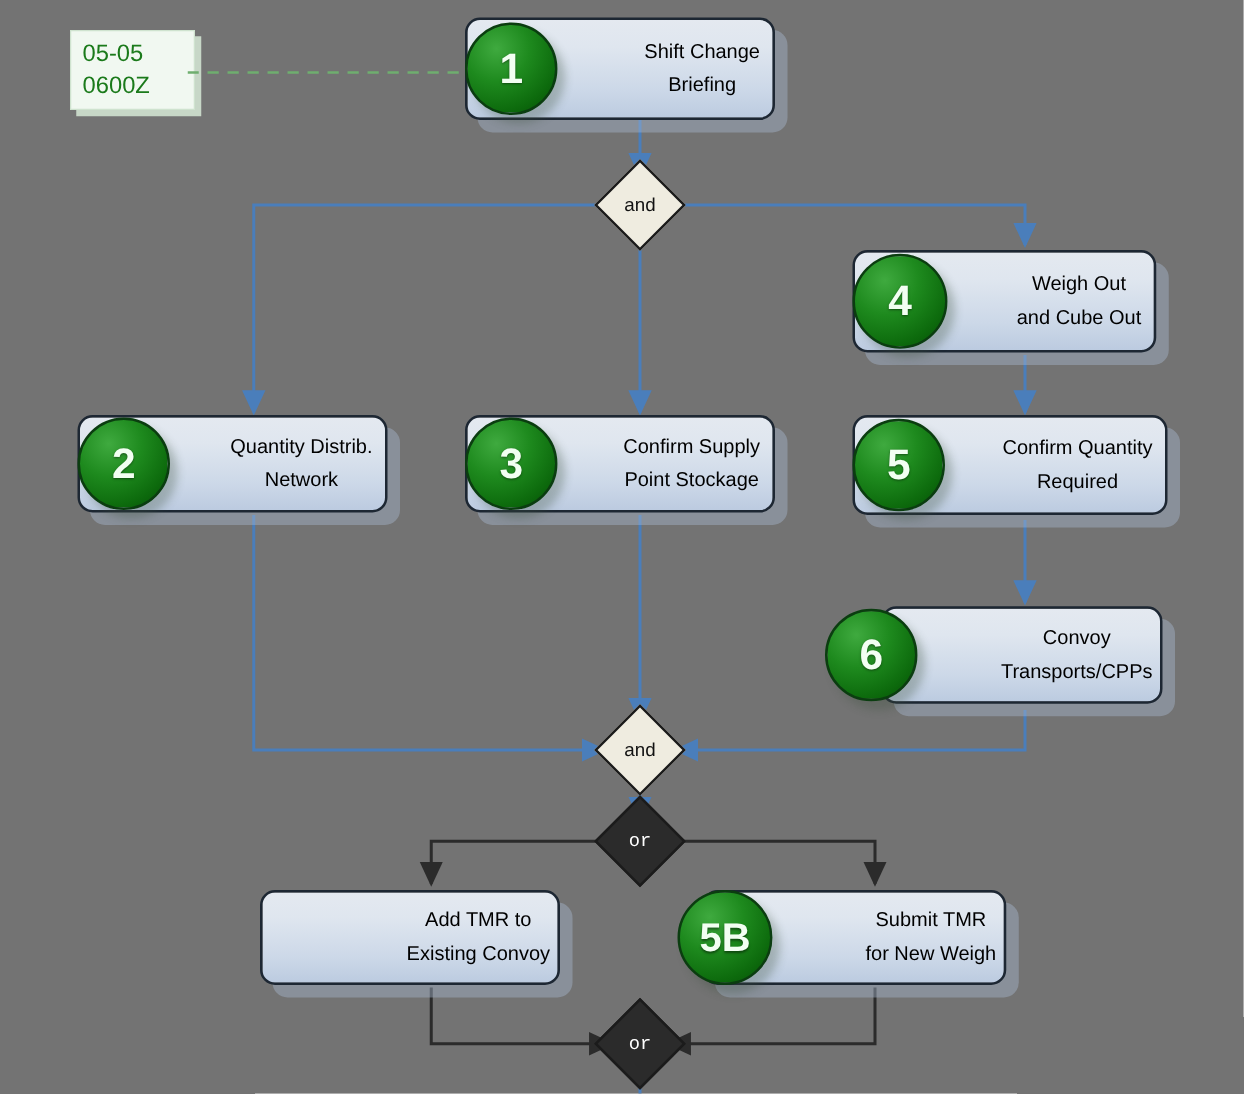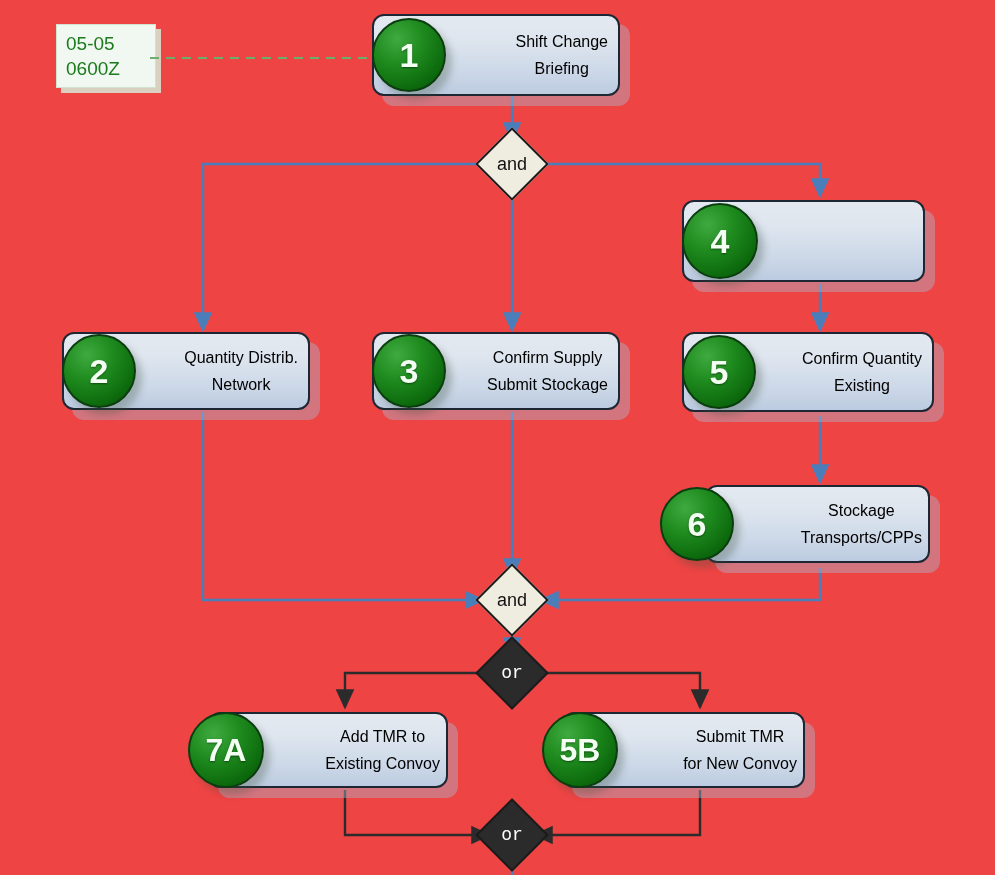--- a/index.html
+++ b/index.html
@@ -1,17 +1,17 @@
 <!DOCTYPE html>
 <html><head>
 <meta charset="utf-8">
 <style>
   html,body{margin:0;padding:0;background:#ffffff;}
   body{font-family:"Liberation Sans",sans-serif;}
-  #canvas{position:relative;width:995px;height:875px;background:#ef4444;overflow:hidden;}
+  #canvas{position:relative;width:995px;height:875px;background:#737373;overflow:hidden;}
 
   
   #wires{position:absolute;left:0;top:0;width:995px;height:875px;}
 
   
   .note{position:absolute;box-sizing:border-box;background:#f1f8f1;border:1px solid #cfe3cf;
         color:#1b7a1b;font-size:19px;line-height:25px;padding:6px 10px 6px 9px;
         box-shadow:5px 5px 0 0 rgba(214,233,214,.85);}
   .note div{white-space:pre;}
 
@@ -30,21 +30,21 @@
         box-shadow:6px 7px 7px rgba(60,80,60,.30);
         color:#f2fff2;font-weight:bold;display:flex;align-items:center;justify-content:center;
         text-shadow:0 1px 2px rgba(0,0,0,.45);}
 
   
   .gate{position:absolute;display:flex;align-items:center;justify-content:center;}
   .gate .dia{position:absolute;left:0;top:0;width:100%;height:100%;
         transform:rotate(45deg);box-sizing:border-box;}
   .gate.and .dia{background:#efece0;border:2px solid #1b1b1b;}
   .gate.or  .dia{background:#2b2b2b;border:2px solid #1b1b1b;}
-  .gate .txt{position:relative;font-size:18px;line-height:15px;}
+  .gate .txt{position:relative;font-size:15px;line-height:15px;}
   .gate.and .txt{color:#111;}
   .gate.or  .txt{color:#fff;font-family:Liberation Mono, monospace;}
 </style>
 </head>
 <body>
 
 <div id="canvas">
 
   <svg id="wires" viewBox="0 0 995 875" xmlns="http://www.w3.org/2000/svg">
     <defs>
@@ -114,59 +114,60 @@
     <div class="box"></div>
     <div class="label">Quantity Distrib.
 Network</div>
     <div class="badge" style="width:70px;height:70px;font-size:34px;">2</div>
   </div>
 
   <div class="node" style="left:372px;top:332px;width:248px;height:78px;">
     <div class="shadow"></div>
     <div class="box"></div>
     <div class="label">Confirm Supply
-Submit Stockage</div>
+Point Stockage</div>
     <div class="badge" style="width:70px;height:70px;font-size:34px;">3</div>
   </div>
 
   <div class="node" style="left:682px;top:200px;width:243px;height:82px;">
     <div class="shadow"></div>
     <div class="box"></div>
+    <div class="label">Weigh Out
+and Cube Out</div>
     <div class="badge" style="width:72px;height:72px;font-size:34px;">4</div>
   </div>
 
   <div class="node" style="left:682px;top:332px;width:252px;height:80px;">
     <div class="shadow"></div>
     <div class="box"></div>
     <div class="label">Confirm Quantity
-Existing</div>
+Required</div>
     <div class="badge" style="width:70px;height:70px;font-size:34px;">5</div>
   </div>
 
   <div class="node" style="left:705px;top:485px;width:225px;height:78px;">
     <div class="shadow"></div>
     <div class="box"></div>
-    <div class="label" style="right:8px;">Stockage
+    <div class="label" style="right:8px;">Convoy
 Transports/CPPs</div>
     <div class="badge" style="left:-45px;width:70px;height:70px;font-size:34px;">6</div>
   </div>
 
   <div class="node" style="left:208px;top:712px;width:240px;height:76px;">
     <div class="shadow"></div>
     <div class="box"></div>
     <div class="label" style="right:8px;">Add TMR to
 Existing Convoy</div>
-    <div class="badge" style="left:-20px;width:72px;height:72px;font-size:32px;">7A</div>
   </div>
 
   <div class="node" style="left:562px;top:712px;width:243px;height:76px;">
     <div class="shadow"></div>
     <div class="box"></div>
     <div class="label" style="right:8px;">Submit TMR
-for New Convoy</div>
+for New Weigh</div>
     <div class="badge" style="left:-20px;width:72px;height:72px;font-size:32px;">5B</div>
   </div>
 
   <div class="gate and" style="left:486px;top:138px;width:52px;height:52px;">
     <div class="dia"></div>
     <div class="txt">and</div>
   </div>
 
   <div class="gate and" style="left:486px;top:574px;width:52px;height:52px;">
     <div class="dia"></div>

